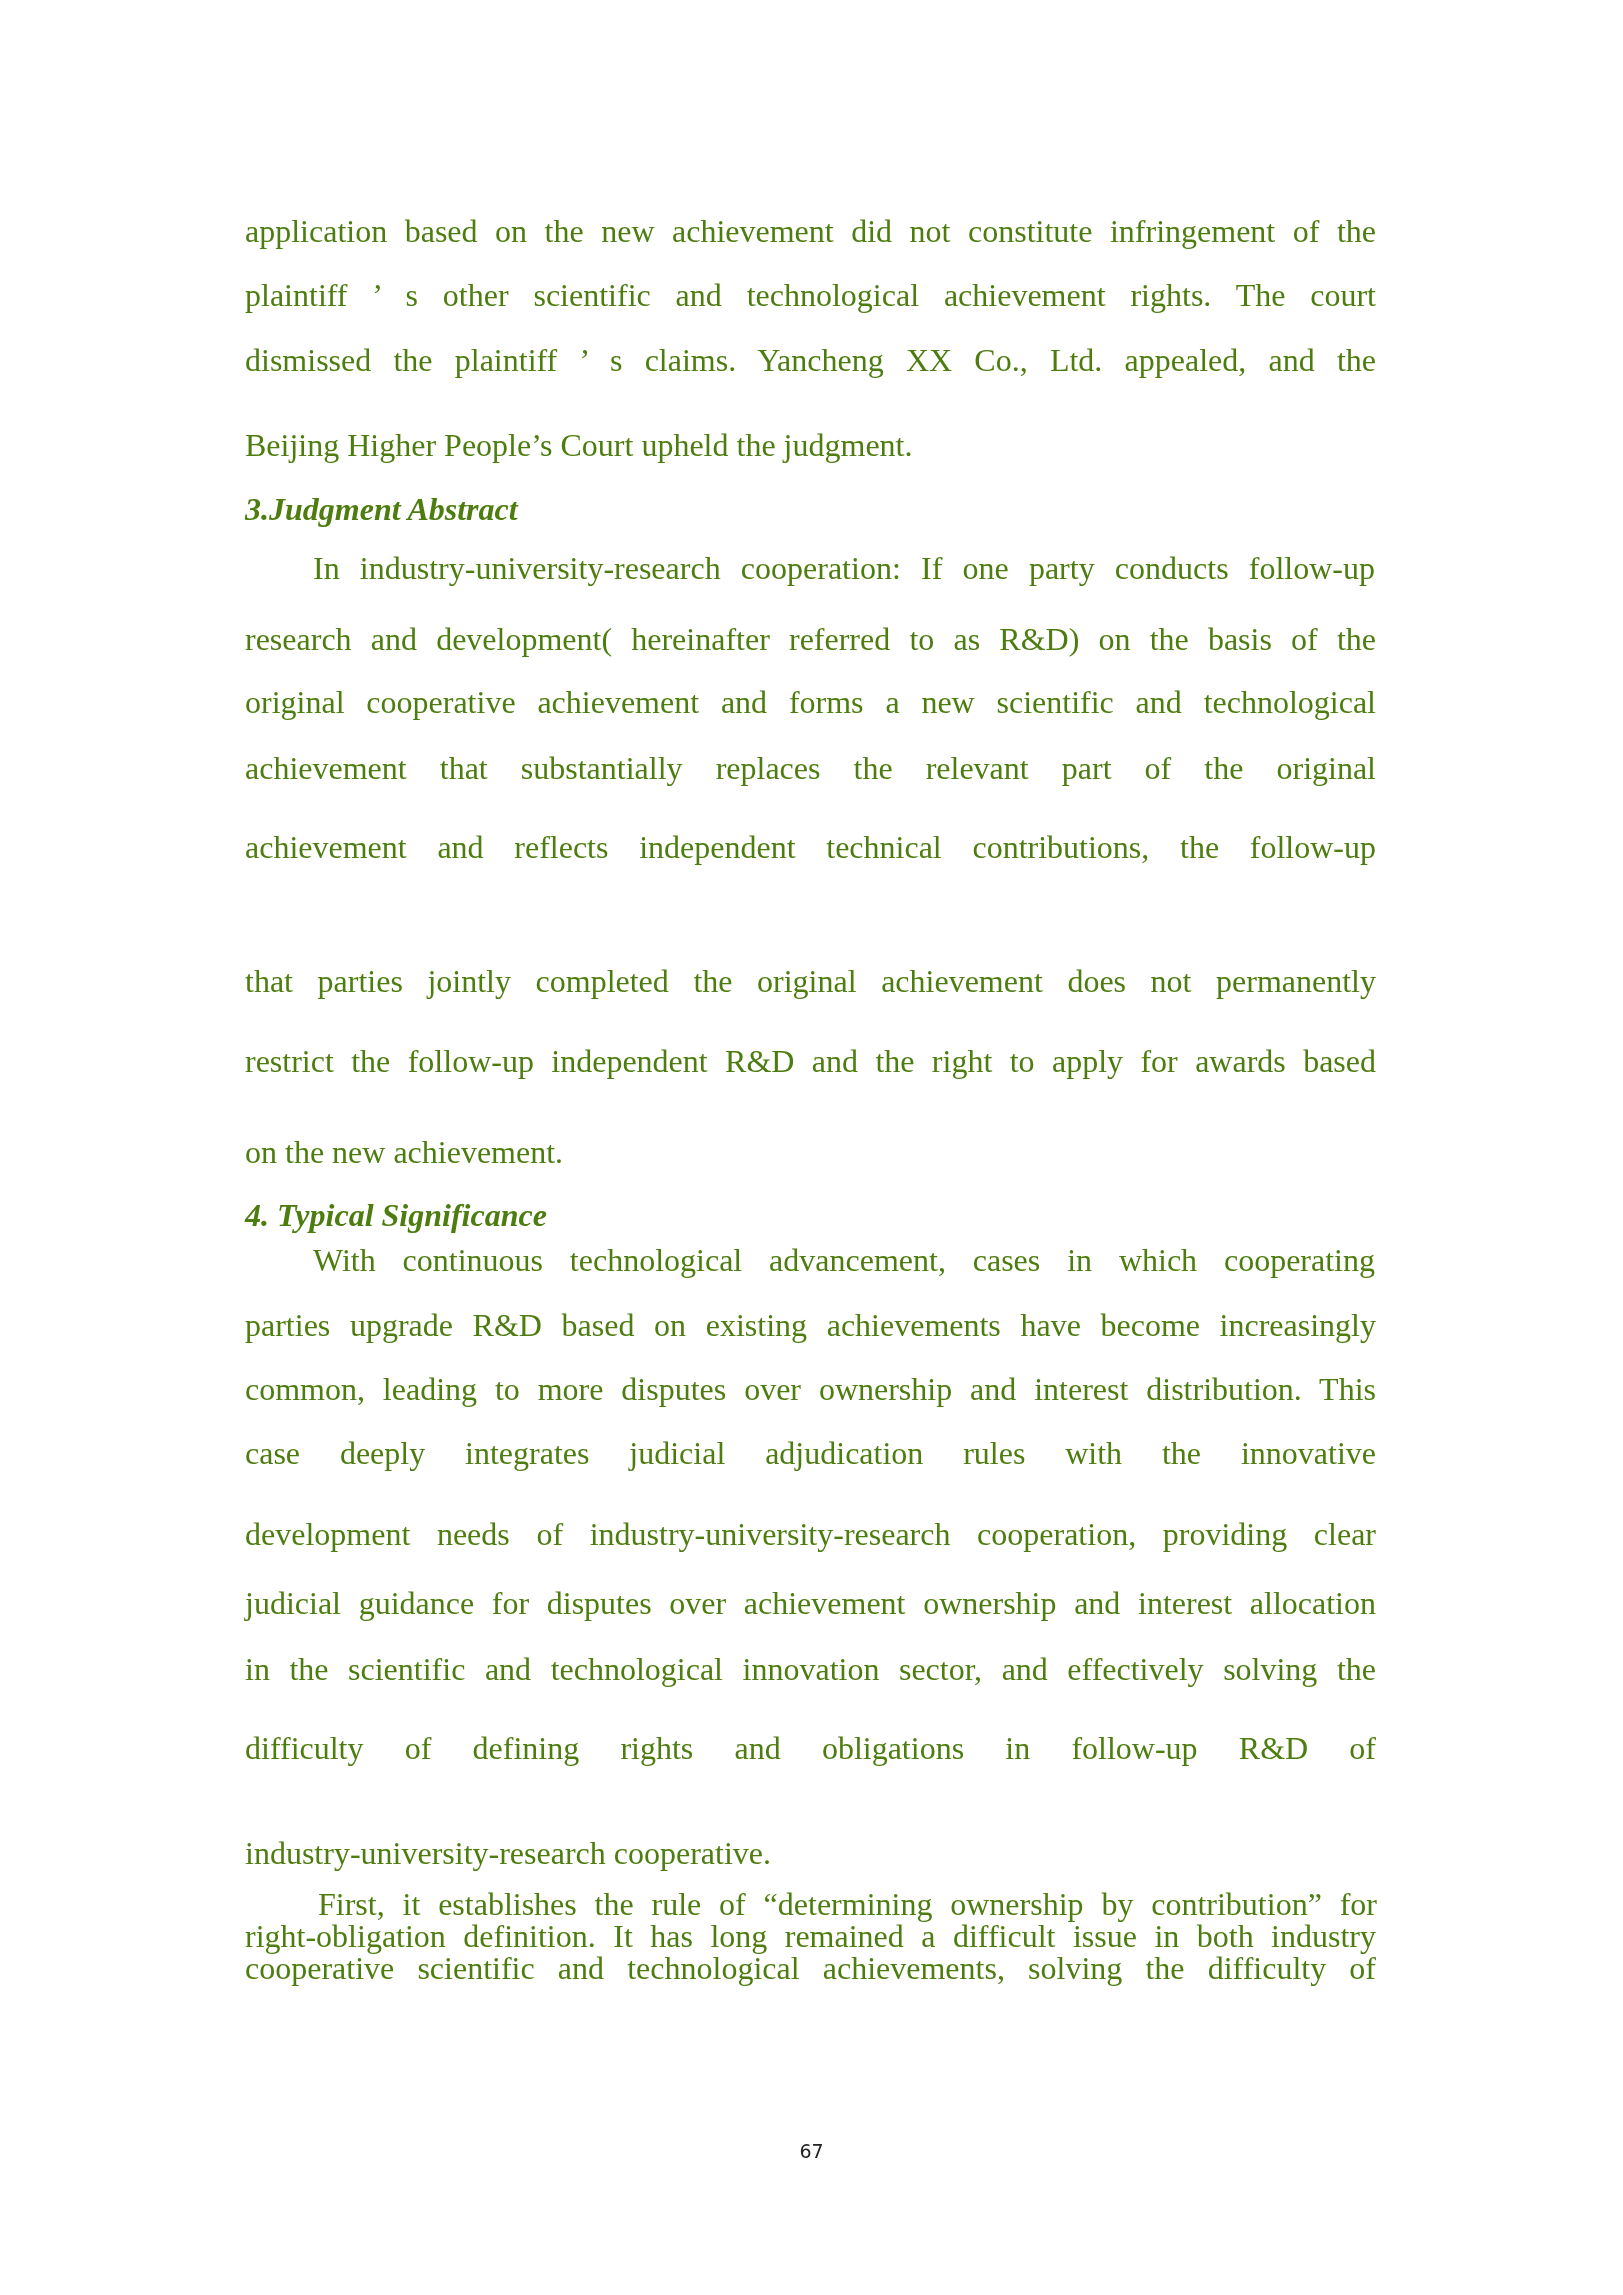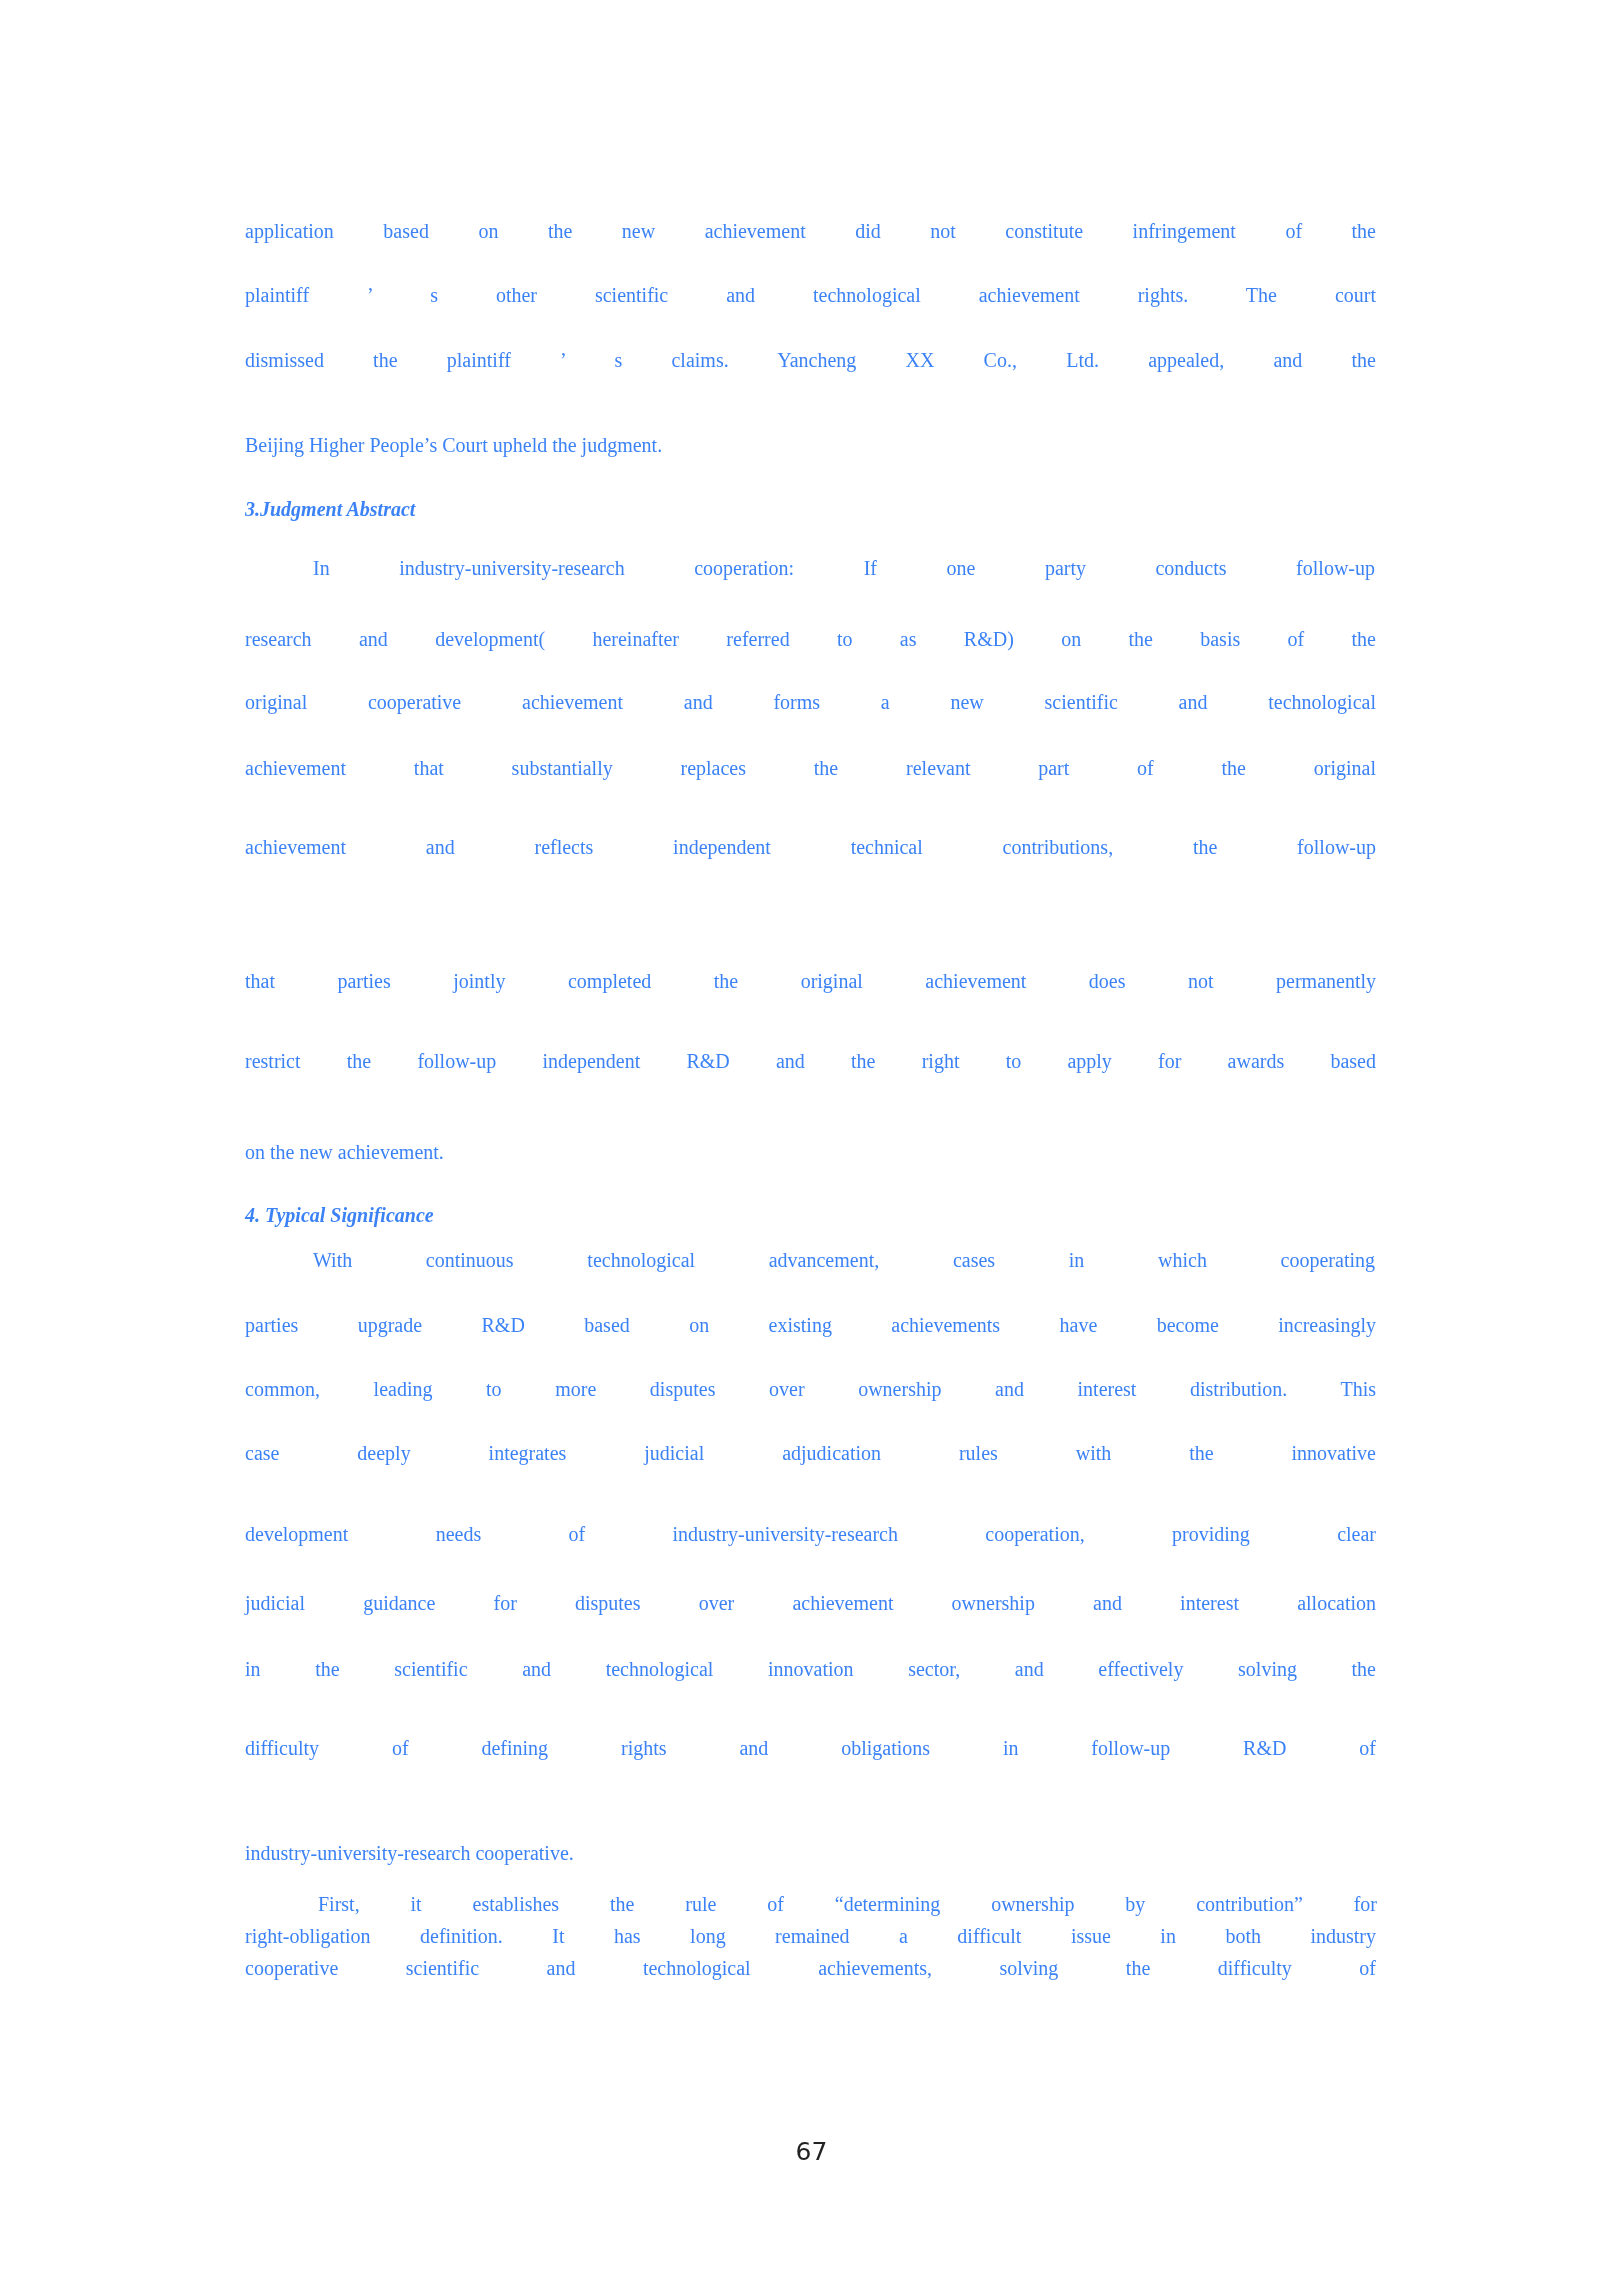--- a/index.html
+++ b/index.html
@@ -5,35 +5,35 @@
   html, body { margin:0; padding:0; background:#ffffff; }
   body { width:1623px; height:2295px; position:relative; overflow:hidden; }
   .page { position:absolute; left:0; top:0; width:1623px; height:2295px; background:#ffffff; }
   .line {
     position:absolute;
     left:245px;
     width:1131px;
     height:42px;
     line-height:42px;
     font-family:"Liberation Serif", "DejaVu Serif", serif;
-    font-size:20px;
-    color:#3b82f6;
+    font-size:32px;
+    color:#4d7c0f;
     white-space:nowrap;
     overflow:visible;
   }
   .line.j { text-align:justify; text-align-last:justify; white-space:normal; }
   .line.l { text-align:left; text-align-last:left;margin-top:20px; }
   .line.indent { left:313px; width:1062px; }
   .line.indent2 { left:318px; width:1059px; }
   .heading { font-weight:bold;font-style:italic; }
   .page-number {
     position:absolute; left:0; width:1623px; text-align:center;
     top:2139px; height:25px; line-height:25px;
     font-family:"DejaVu Sans", "Liberation Sans", sans-serif;
-    font-size:25px; color:#222222;
+    font-size:19px; color:#222222;
   }
 </style>
 </head>
 <body>
 
 <div class="page">
   <div class="line j" style="top:210px">application based on the new achievement did not constitute infringement of the</div>
   <div class="line j" style="top:274px">plaintiff ’ s other scientific and technological achievement rights. The court</div>
   <div class="line j" style="top:339px">dismissed the plaintiff ’ s claims. Yancheng XX Co., Ltd. appealed, and the</div>
   <div class="line l" style="top:404px">Beijing Higher People’s Court upheld the judgment.</div>

